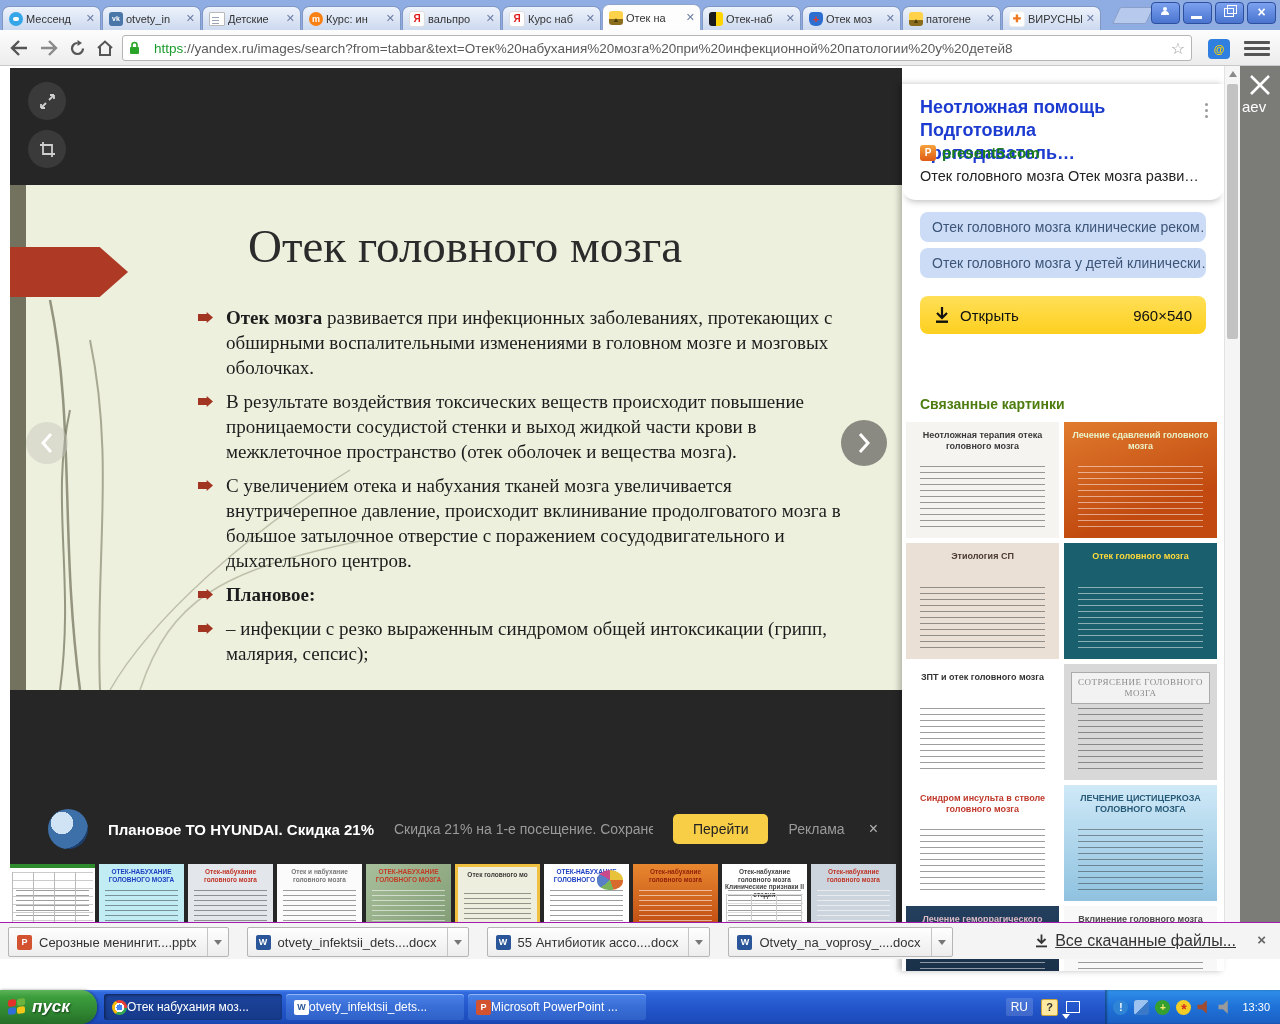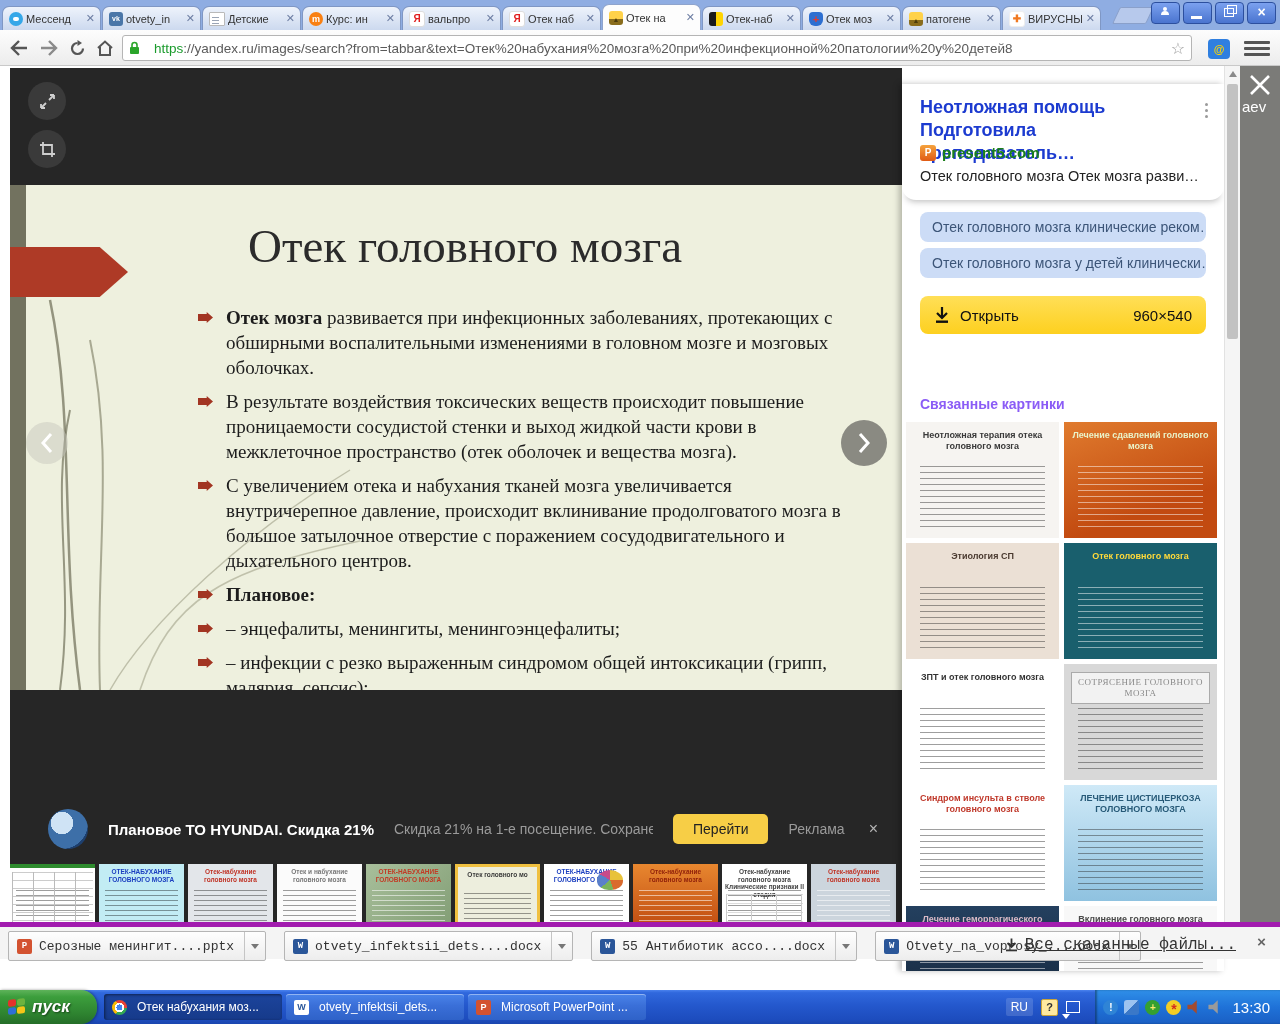--- a/index.html
+++ b/index.html
@@ -147,21 +147,21 @@
   #openbtn{position:absolute;left:18px;top:212px;width:286px;height:38px;background:linear-gradient(180deg,#ffdf57,#fdd01f);
     border-radius:8px;display:flex;align-items:center;padding:0 14px;box-sizing:border-box;cursor:pointer;}
   #openbtn .olabel{font-size:15px;color:#111;margin-left:10px;}
   #openbtn .osize{margin-left:auto;font-size:15px;color:#111;}
   #actrow{position:absolute;left:18px;top:258px;width:286px;height:36px;display:flex;gap:8px;}
   .actbtn{background:#f1f2f5;border-radius:8px;height:36px;display:flex;align-items:center;justify-content:center;
     gap:8px;font-size:14.5px;color:#222;cursor:pointer;padding:0 14px;box-sizing:border-box;}
   #btn-similar{width:118px;}
   #btn-share{width:120px;}
   #btn-bookmark{width:38px;padding:0;}
-  #relhdr{position:absolute;left:18px;top:312px;font-size:14px;font-weight:bold;color:#8b5cf6;}
+  #relhdr{position:absolute;left:18px;top:312px;font-size:14px;font-weight:bold;color:#4d7c0f;}
   #relgrid{position:absolute;left:4px;top:338px;width:314px;display:flex;flex-wrap:wrap;gap:5px;}
   .rel-item{width:153px;height:116px;box-sizing:border-box;overflow:hidden;position:relative;cursor:pointer;padding:8px 7px;}
   .rel-title{display:block;font-size:9px;font-weight:bold;text-align:center;line-height:11px;}
   .rel-lines{position:absolute;left:9%;right:9%;top:44px;bottom:8px;}
   .rel-lines.v-dark{background:repeating-linear-gradient(180deg,rgba(40,40,40,.45) 0 1px,transparent 1px 6px);}
   .rel-lines.v-light{background:repeating-linear-gradient(180deg,rgba(255,255,255,.5) 0 1px,transparent 1px 6px);}
   .rel-item.v-orangegrad{background:linear-gradient(160deg,#e07b2e,#c24a10 70%) !important;}
   .rel-item.v-bluegrad{background:linear-gradient(180deg,#cfe9f7,#8fc2e0) !important;}
   .rel-item.v-navygrad{background:linear-gradient(180deg,#24405f,#132438) !important;}
   .rel-item.boxed .rel-title{border:1px solid #aaa;background:#f2f2f2;padding:4px 4px;
@@ -174,21 +174,21 @@
   #sb-scroll .sthumb{position:absolute;left:2px;top:18px;width:11px;height:255px;background:#c2c2c2;border-radius:2px;}
   #closestrip{position:absolute;left:1240px;top:66px;width:40px;height:887px;background:#7b7b78;}
   #bigclose{position:absolute;left:7px;top:6px;width:26px;height:26px;cursor:pointer;}
   #strip-txt{position:absolute;left:2px;top:32px;color:#fff;font-size:15px;}
 
   
   #leftedge{position:absolute;left:0;top:66px;width:10px;height:887px;background:#fff;}
 
   
   #dlbar{position:absolute;left:0;top:922px;width:1280px;height:37px;background:#f4f4f4;
-    border-top:5px solid #a21caf;box-sizing:border-box;font-family:Liberation Mono, monospace;}
+    border-top:1px solid #a21caf;box-sizing:border-box;}
   #dlitems{position:absolute;left:8px;top:4px;display:flex;gap:18px;}
   .dlitem{display:flex;height:28px;border:1px solid #b5b5b5;border-radius:2px;
     background:linear-gradient(180deg,#fefefe,#ededed);cursor:pointer;}
   .dlname{display:flex;align-items:center;gap:7px;padding:0 10px 0 8px;font-size:13px;color:#333;}
   .dlarrow{width:20px;border-left:1px solid #c5c5c5;display:flex;align-items:center;justify-content:center;}
   .dlarrow::after{content:"";width:0;height:0;border-left:4px solid transparent;border-right:4px solid transparent;border-top:5px solid #777;}
   .ficon{width:15px;height:15px;border-radius:2px;display:flex;align-items:center;justify-content:center;
     color:#fff;font-size:9px;font-weight:bold;}
   .ficon.v-ppt{background:#d35230;}
   .ficon.v-ppt::after{content:"P";}
@@ -203,21 +203,21 @@
     background:linear-gradient(180deg,#4a82ee 0%,#3068dd 8%,#2458cd 45%,#1d4cbd 88%,#1a45ae 100%);}
   #startbtn{position:absolute;left:0;top:0;width:97px;height:34px;border-radius:0 16px 16px 0;
     background:linear-gradient(180deg,#5eb35a 0%,#3c9e3c 20%,#2e8330 70%,#256e28 100%);
     box-shadow:1px 0 3px rgba(0,0,0,.4);display:flex;align-items:center;gap:6px;padding-left:8px;box-sizing:border-box;cursor:pointer;}
   #startflag{width:18px;height:16px;display:grid;grid-template-columns:8px 8px;grid-template-rows:7px 7px;gap:1px;transform:skewY(-6deg);}
   #startflag span{border-radius:2px;}
   #startflag .f1{background:#e4322b;} #startflag .f2{background:#6db33f;}
   #startflag .f3{background:#2f6fd6;} #startflag .f4{background:#f5c518;}
   #startlbl{color:#fff;font-size:17px;font-weight:bold;font-style:italic;text-shadow:1px 1px 2px rgba(0,0,0,.5);}
   #taskbtns{position:absolute;left:104px;top:4px;display:flex;gap:4px;}
-  .taskbtn{width:178px;height:26px;border-radius:3px;display:flex;align-items:center;gap:10px;padding:0 8px;
+  .taskbtn{width:178px;height:26px;border-radius:3px;display:flex;align-items:center;gap:0;padding:0 8px;
     box-sizing:border-box;background:linear-gradient(180deg,#4a84ea,#3a6fd8 45%,#2f62c8);
     box-shadow:inset 0 1px 0 rgba(255,255,255,.4);cursor:pointer;}
   .taskbtn.active{background:linear-gradient(180deg,#1c449c,#163a8a);box-shadow:inset 1px 1px 3px rgba(0,0,0,.5);}
   .taskbtn .tl{color:#fff;font-size:12px;white-space:nowrap;overflow:hidden;}
   .tico{width:15px;height:15px;flex:0 0 15px;border-radius:2px;display:flex;align-items:center;justify-content:center;font-size:9px;font-weight:bold;}
   .tico.v-chrome{border-radius:50%;
     background:radial-gradient(circle at 50% 50%,#4285f4 0 3px,#fff 3px 4.5px,transparent 4.5px),
     conic-gradient(from -30deg,#ea4335 0 120deg,#34a853 0 240deg,#fbbc05 0 360deg);}
   .tico.v-word{background:#fff;color:#2a5699;}
   .tico.v-word::after{content:"W";}
@@ -236,21 +236,21 @@
     font-size:10px;font-weight:bold;color:#fff;border-radius:3px;}
   .trayic.v-msg{background:#2f84d6;border-radius:50%;}
   .trayic.v-msg::after{content:"!";}
   .trayic.v-net{background:linear-gradient(135deg,#9cc3f0 0 50%,#3a78c8 50%);}
   .trayic.v-av{background:#35a030;border-radius:50%;color:#ffe96a;}
   .trayic.v-av::after{content:"+";}
   .trayic.v-qip{background:#f3cd25;border-radius:50%;color:#d42b1e;}
   .trayic.v-qip::after{content:"*";font-size:14px;margin-top:4px;}
   .trayic.v-volred{background:#a34b2f;clip-path:polygon(0 35%,30% 35%,62% 5%,62% 95%,30% 65%,0 65%);}
   .trayic.v-volgray{background:#9a9a9a;clip-path:polygon(0 35%,30% 35%,62% 5%,62% 95%,30% 65%,0 65%);}
-  #clock{color:#fff;font-size:15px;margin-left:2px;}
+  #clock{color:#fff;font-size:11px;margin-left:2px;}
 
   svg{display:block;}
 </style>
 </head>
 <body>
 
 <div id="win">
 
   <div id="tabbar">
     <div id="tabs">
@@ -275,21 +275,21 @@
           <span class="lbl">Курс: ин</span>
           <span class="tclose">✕</span>
         </div>
         <div class="tab">
           <span class="fav v-yandex"></span>
           <span class="lbl">вальпро</span>
           <span class="tclose">✕</span>
         </div>
         <div class="tab">
           <span class="fav v-yandex"></span>
-          <span class="lbl">Отек наб</span>
+          <span class="lbl">Курс наб</span>
           <span class="tclose">✕</span>
         </div>
         <div class="tab active">
           <span class="fav v-image"></span>
           <span class="lbl">Отек на</span>
           <span class="tclose">✕</span>
         </div>
         <div class="tab">
           <span class="fav v-dzen"></span>
           <span class="lbl">Отек-наб</span>
@@ -393,21 +393,20 @@
         <path d="M90 450 C130 380 230 290 330 230" stroke="#8f8f76" stroke-width="1.4" fill="none" opacity=".5"></path>
       </svg>
       <div class="redarrow"></div>
       <div id="slide-title">Отек головного мозга</div>
       <div id="bullets">
 
       <div class="bullet"><span class="b">Отек мозга</span><span> развивается при инфекционных заболеваниях, протекающих с обширными воспалительными изменениями в головном мозге и мозговых оболочках.</span></div>
           <div class="bullet"><span class="b"></span><span> В результате воздействия токсических веществ происходит повышение проницаемости сосудистой стенки и выход жидкой части крови в межклеточное пространство (отек оболочек и вещества мозга).</span></div>
           <div class="bullet"><span class="b"></span><span>С увеличением отека и набухания тканей мозга увеличивается внутричерепное давление, происходит вклинивание продолговатого мозга в большое затылочное отверстие с поражением сосудодвигательного и дыхательного центров.</span></div>
           <div class="bullet"><span class="b">Плановое:</span><span></span></div>
-          <div class="bullet"><span class="b"></span><span>– энцефалиты, менингиты, менингоэнцефалиты;</span></div>
           <div class="bullet"><span class="b"></span><span>– инфекции с резко выраженным синдромом общей интоксикации (грипп, малярия, сепсис);</span></div>
         </div>
     </div>
 
     <div id="navleft">
       <svg width="14" height="22" viewBox="0 0 14 22">
           <path d="M11 2 L3 11 L11 20" stroke="#fff" stroke-width="3" fill="none"></path>
         </svg>
     </div>
     <div id="navright">

